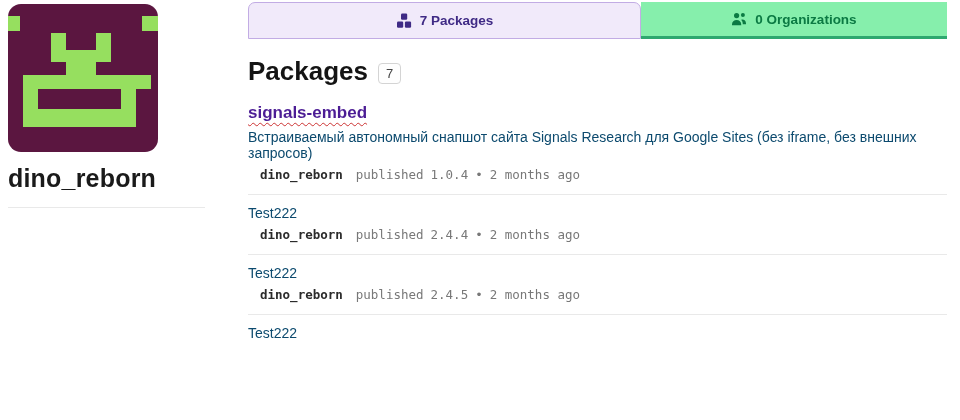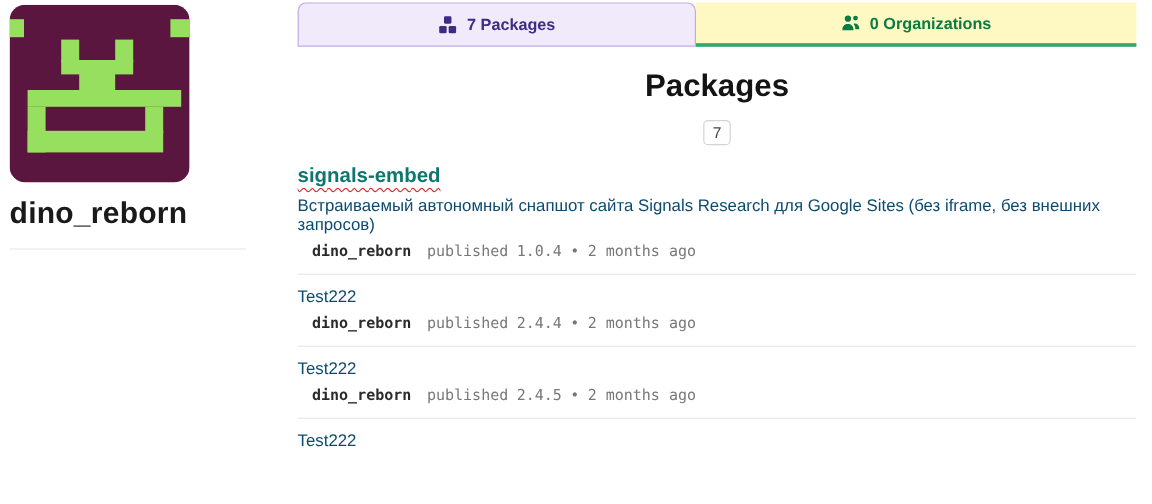--- a/index.html
+++ b/index.html
@@ -24,39 +24,39 @@
   .username{font-size:25px;font-weight:700;color:#1a1a1a;margin:12px 0 14px 0;letter-spacing:.2px;}
   .side-divider{width:197px;height:1px;background:var(--divider);}
 
   
   .main{flex:1;padding:2px 5px 0 8px;max-width:712px;}
 
   
   .tabs{display:flex;align-items:stretch;height:37px;}
   .tab{display:flex;align-items:center;justify-content:center;gap:8px;
        font-size:13.5px;font-weight:700;cursor:pointer;}
-  .tab--active{width:332px;background:var(--tab_bg);
+  .tab--active{width:393px;background:var(--tab_bg);
        border:1px solid var(--tab_border);border-radius:7px 7px 0 0;
        color:var(--accent_purple);}
   .tab--inactive{flex:1;border-bottom:3px solid var(--green_line);
-       color:var(--green_text);background:#fef9c3;text-align:center;}
+       color:var(--green_text);background:#86efac;text-align:center;}
   .tab .ticon{display:inline-flex;width:16px;height:16px;}
   .tab .ticon svg{width:16px;height:16px;fill:currentColor;}
 
   
-  .heading-row{display:flex;align-items:center;gap:10px;margin:17px 0 6px 0;flex-direction:column;}
+  .heading-row{display:flex;align-items:center;gap:10px;margin:17px 0 6px 0;}
   .heading{font-size:26px;font-weight:700;color:#141414;}
   .count-badge{font-size:13px;color:#444;border:1px solid #D4D4D4;background:#FEFEFE;
        border-radius:4px;padding:2px 7px;line-height:15px;margin-top:3px;}
 
   
   .pkg-list{margin-top:6px;}
   .pkg{padding:10px 0 12px 0;border-bottom:1px solid var(--divider);}
   .pkg:last-child{border-bottom:none;}
-  .pkg-name{display:inline-block;font-size:17px;font-weight:700;color:#0f766e;
+  .pkg-name{display:inline-block;font-size:17px;font-weight:700;color:#4c1d95;
        line-height:20px;margin-bottom:6px;cursor:pointer;
        text-decoration:underline;text-decoration-style:wavy;
        text-decoration-color:var(--squiggle);text-decoration-thickness:1px;
        text-underline-offset:4px;}
   .pkg-desc{font-size:14px;color:#0c4a6e;line-height:16px;margin-bottom:7px;}
   .pkg-meta{font-family:"DejaVu Sans Mono", monospace;font-size:12.5px;line-height:14px;
        color:#787878;margin-left:12px;display:flex;align-items:baseline;gap:7px;}
   .pkg-owner{font-weight:700;color:#2b2b2b;cursor:pointer;margin-right:6px;}
 </style>
 </head>

